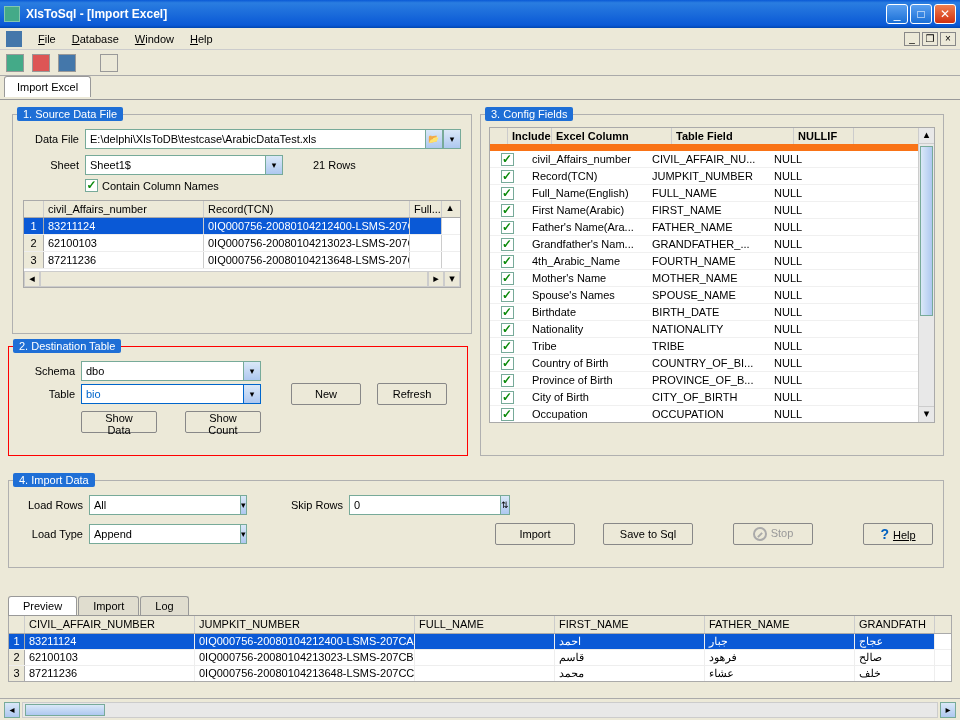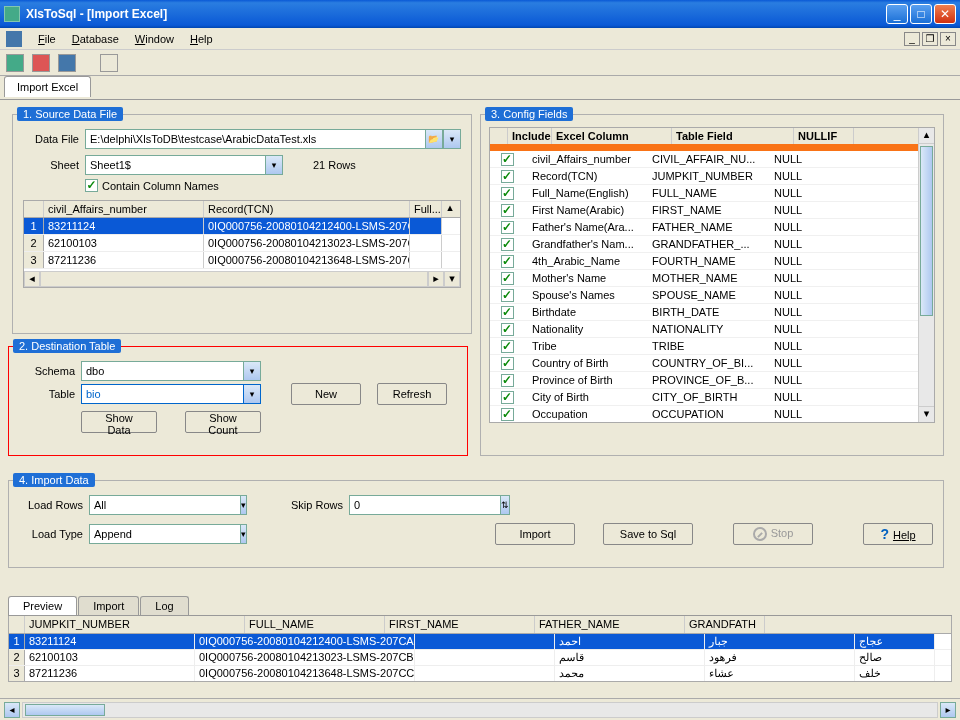--- a/index.html
+++ b/index.html
@@ -366,20 +366,21 @@
 
   <div class="preview-area">
     <div class="ptabs">
       <div class="ptab active">Preview</div>
       <div class="ptab">Import</div>
       <div class="ptab">Log</div>
     </div>
     <div id="preview-grid">
       <div class="phead" id="phead">
           <div class="pc" style="width:16px"></div>
+          <div class="pc" style="width:170px">CIVIL_AFFAIR_NUMBER</div>
           <div class="pc" style="width:220px">JUMPKIT_NUMBER</div>
           <div class="pc" style="width:140px">FULL_NAME</div>
           <div class="pc" style="width:150px">FIRST_NAME</div>
           <div class="pc" style="width:150px">FATHER_NAME</div>
           <div class="pc" style="width:80px">GRANDFATH</div>
         </div>
       <div id="pbody">
           <div class="prow sel">
             <div class="pc pn">1</div>
             <div class="pc" style="width:170px">83211124</div>

